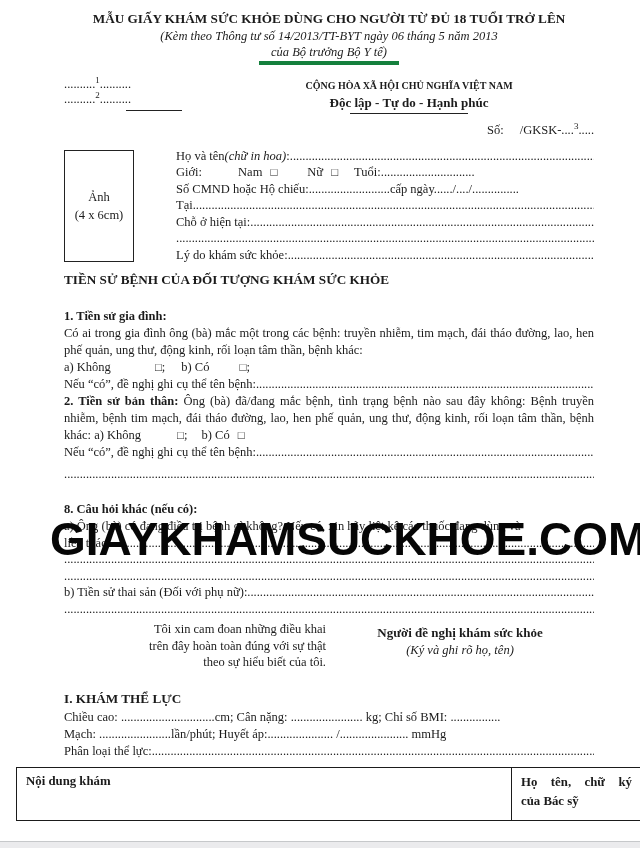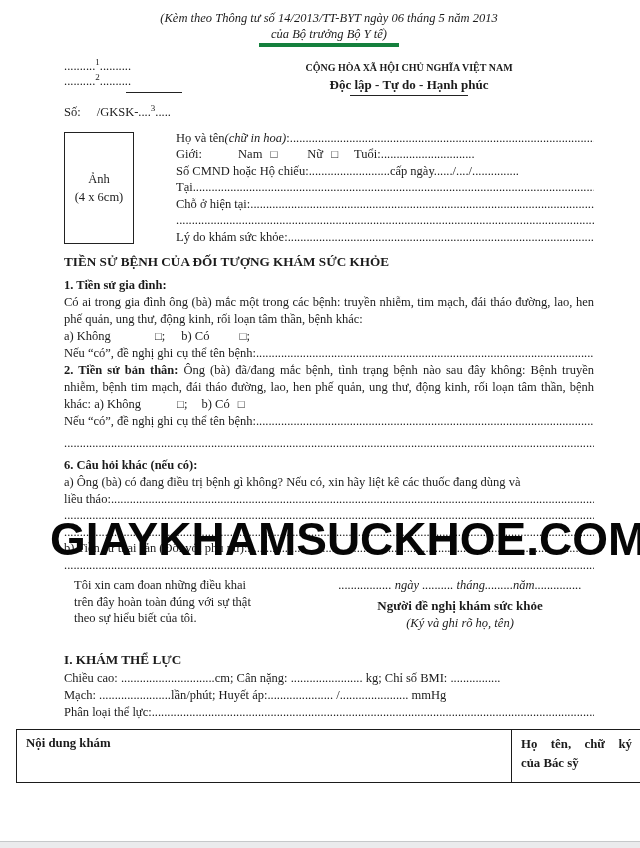--- a/index.html
+++ b/index.html
@@ -22,43 +22,43 @@
   .uline-text { font-style:italic; display:inline-block; border-bottom:4px solid #15803d; padding:0 12px 1px 12px; line-height:15px; }
   sup { font-size:9px; line-height:0; }
   .hdr-row { display:flex; margin-top:12px; }
   .refs { width:130px; }
   .refs .rline { line-height:15px; white-space:nowrap; overflow:hidden; }
   .refs-rule { border-top:1px solid #222; width:56px; margin:3px 0 0 62px; height:0; }
   .motto { flex:1; text-align:center; padding-left:30px; }
   .motto-1 { font-weight:bold; font-size:10px; line-height:17px; }
   .motto-2 { font-weight:bold; font-size:13px; line-height:17px; }
   .motto-rule { border-top:1px solid #222; width:118px; margin:2px auto 0 auto; height:0; }
-  .so-line { margin-top:8px; white-space:nowrap; }
+  .so-line { margin-top:8px; white-space:nowrap;text-align:right; }
   .so-val { margin-left:16px; }
   .giay-title { font-weight:bold; font-size:13.4px; line-height:19px; margin-top:2px; }
   .info-row { display:flex; margin-top:9px; }
   .photo-box {
     width:70px; height:112px; border:1px solid #222;
     display:flex; flex-direction:column; align-items:center; justify-content:center;
     text-align:center; flex:0 0 auto; margin-top:2px;
   }
   .photo-box div { line-height:18px; }
   .info-col { flex:1; margin-left:42px; min-width:0; }
   .line { display:flex; white-space:nowrap; overflow:hidden; line-height:16.5px; }
   .fill { flex:1 1 auto; overflow:hidden; white-space:nowrap; }
   .dotrow { overflow:hidden; white-space:nowrap; line-height:16.5px; height:16.5px; }
   .sect-title { font-weight:bold; font-size:13.2px; line-height:20px; margin-top:7px; }
-  .sub-head { font-weight:bold; line-height:17px; margin-top:5px; }
+  .sub-head { font-weight:bold; line-height:17px; margin-top:18px; }
   .just { text-align:justify; line-height:17px; }
   .cb { display:inline; font-size:11.5px; }
   .opt-line { white-space:nowrap; overflow:hidden; line-height:17px; }
   .ml44 { margin-left:44px; } .ml30 { margin-left:30px; } .ml16 { margin-left:16px; }
   .ml36 { margin-left:36px; } .ml14 { margin-left:14px; } .ml8 { margin-left:8px; }
   .decl-row { display:flex; margin-top:4px; }
-  .decl-left { width:252px; text-align:left; margin-left:10px; line-height:16.5px; }
+  .decl-left { width:252px; text-align:right; margin-left:10px; line-height:16.5px; }
   .decl-right { flex:1; text-align:center; }
   .date-line { font-style:italic; white-space:nowrap; overflow:hidden; line-height:17px; }
   .signer { font-weight:bold; font-size:13px; line-height:19px; margin-top:2px; }
   .signer-note { font-style:italic; line-height:17px; }
   .phys-line { white-space:nowrap; overflow:hidden; line-height:17px; }
   .tblwrap { margin:8px -48px 0 -48px; }
   table.exam { width:100%; border-collapse:collapse; }
   table.exam td { border:1.5px solid #1b1b1b; vertical-align:top; padding:5px 9px; height:53px; }
   td.col1 { font-weight:bold; font-size:12.8px; }
   td.col2 { width:130px; font-weight:bold; font-size:12.8px; }
@@ -73,20 +73,21 @@
   .bottom-strip {
     position:absolute; left:0; right:0; bottom:0; height:7px;
     background:#ebebed; border-top:1px solid #c6c8ca;
   }
 </style>
 </head>
 <body>
 
 <div class="page">
 
+  <div class="doc-title">MẪU GIẤY KHÁM SỨC KHỎE DÙNG CHO NGƯỜI TỪ ĐỦ 18 TUỔI TRỞ LÊN</div>
   <div class="sub">(Kèm theo Thông tư số 14/2013/TT-BYT ngày 06 tháng 5 năm 2013</div>
   <div class="uline-wrap">
     <span class="uline-text">của Bộ trưởng Bộ Y tế)</span>
   </div>
 
   <div class="hdr-row">
     <div class="refs">
       <div class="rline"><span>..........</span><sup>1</sup><span>..........</span></div>
       <div class="rline"><span>..........</span><sup>2</sup><span>..........</span></div>
       <div class="refs-rule"></div>
@@ -158,42 +159,41 @@
 
   <div class="just">
     <span class="b">2. Tiền sử bản thân:</span><span> Ông (bà) đã/đang mắc bệnh, tình trạng bệnh nào sau đây không: Bệnh truyền nhiễm, bệnh tim mạch, đái tháo đường, lao, hen phế quản, ung thư, động kinh, rối loạn tâm thần, bệnh khác: a) Không</span><span class="cb ml36">□</span><span>;</span><span class="ml14">b)  Có</span><span class="cb ml8">□</span>
   </div>
   <div class="line">
     <span>Nếu “có”, đề nghị ghi cụ thể tên bệnh:</span>
       <span class="fill">....................................................................................................................................................................................................................................................</span>
   </div>
   <div class="dotrow" style="margin-top:6px;">....................................................................................................................................................................................................................................................</div>
 
-  <div class="sub-head">6. Câu hỏi khác (nếu có):</div>
+  <div class="sub-head">8. Câu hỏi khác (nếu có):</div>
   <div class="just">a) Ông (bà) có đang điều trị bệnh gì không? Nếu có, xin hãy liệt kê các thuốc đang dùng và</div>
   <div class="line">
     <span>liều tháo:</span>
       <span class="fill">....................................................................................................................................................................................................................................................</span>
   </div>
   <div class="dotrow">....................................................................................................................................................................................................................................................</div>
   <div class="dotrow">....................................................................................................................................................................................................................................................</div>
   <div class="line">
     <span>b) Tiền sử thai sản (Đối với phụ nữ): </span>
       <span class="fill">....................................................................................................................................................................................................................................................</span>
   </div>
   <div class="dotrow">....................................................................................................................................................................................................................................................</div>
 
   <div class="decl-row">
     <div class="decl-left">
       <div>Tôi xin cam đoan những điều khai</div>
       <div>trên đây hoàn toàn đúng với sự thật</div>
       <div>theo sự hiểu biết của tôi.</div>
     </div>
     <div class="decl-right">
-      <div class="date-line">................. ngày .......... tháng.........năm...............</div>
       <div class="signer">Người đề nghị khám sức khỏe</div>
       <div class="signer-note">(Ký và ghi rõ họ, tên)</div>
     </div>
   </div>
 
   <div class="sect-title" style="margin-top:18px;">I. KHÁM THỂ LỰC</div>
   <div class="phys-line">Chiều cao:  ..............................cm;   Cân nặng: ....................... kg;   Chỉ số BMI: ................</div>
   <div class="phys-line">Mạch: .......................lần/phút;      Huyết áp:..................... /...................... mmHg</div>
   <div class="line">
     <span>Phân loại thể lực: </span>

